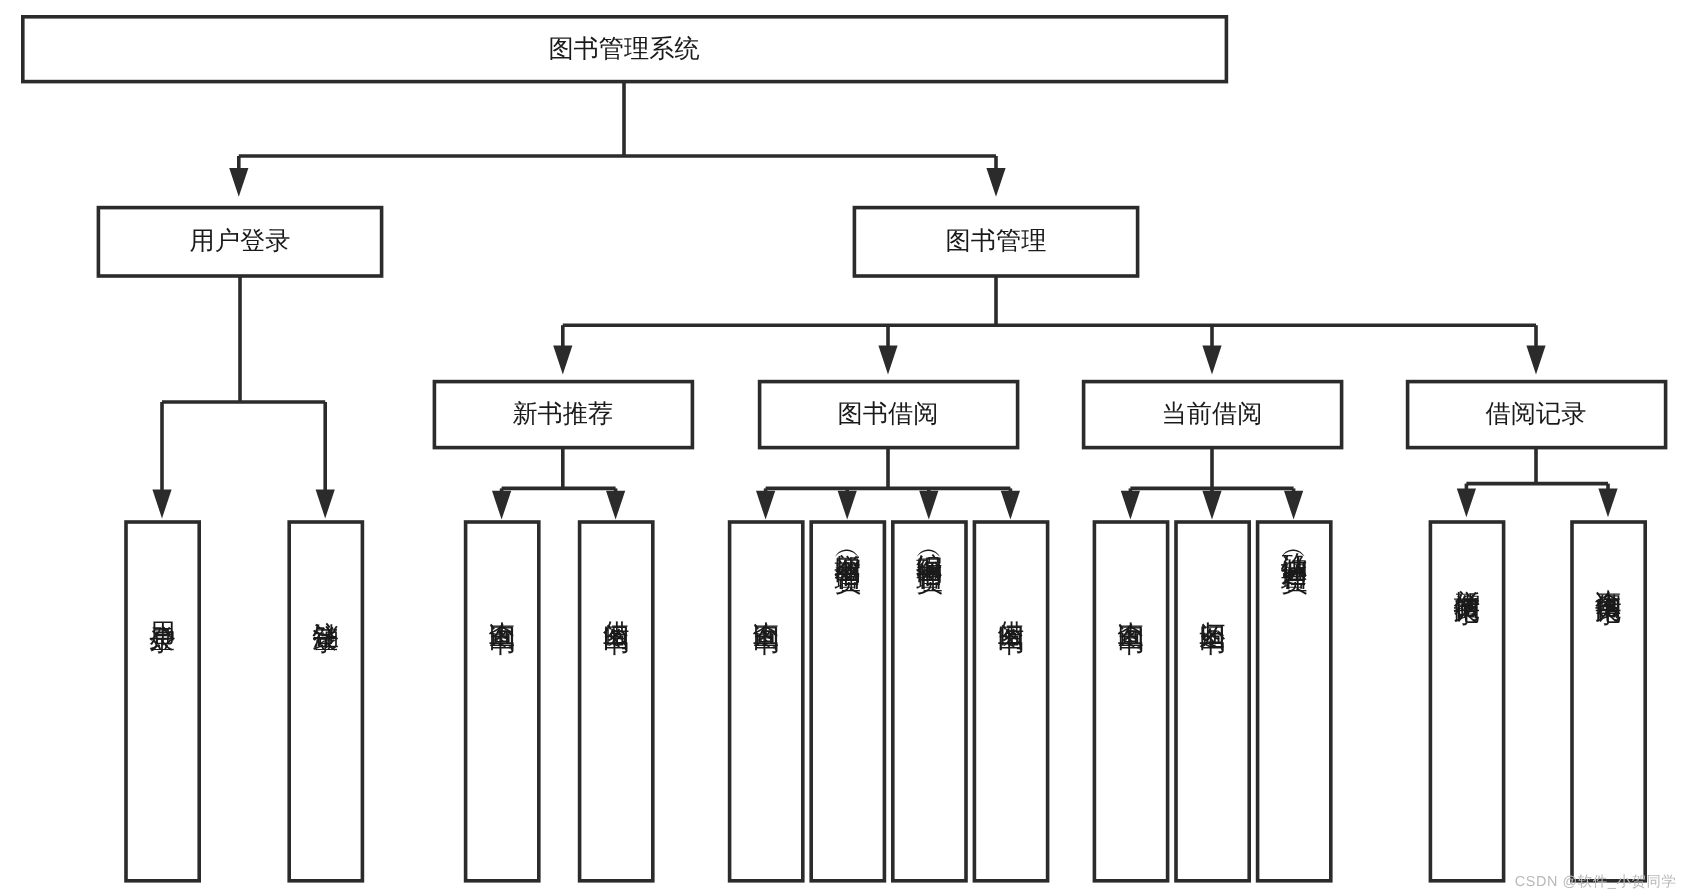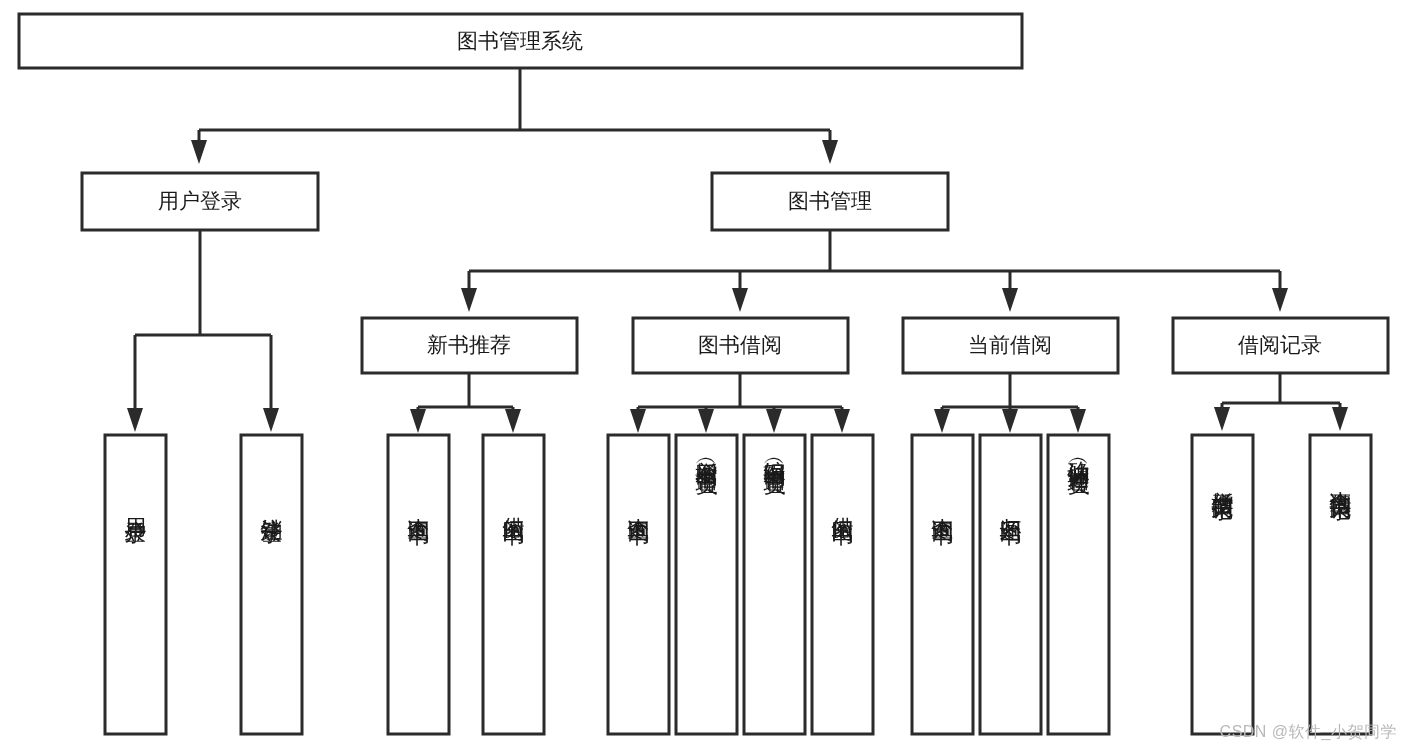--- a/index.html
+++ b/index.html
@@ -68,21 +68,21 @@
     color: #1a1a1a;
     letter-spacing: 2px;
     white-space: nowrap;
     text-align: center;
   }
   .watermark {
     position: absolute;
     right: 8px;
     bottom: 4px;
     font-family: "Liberation Sans", "DejaVu Sans", sans-serif;
-    font-size: 16px;
+    font-size: 12px;
     color: #b9b9b9;
     letter-spacing: 0.5px;
     white-space: nowrap;
   }
 </style>
 </head>
 <body>
 
 <div id="diagram-root">
 

